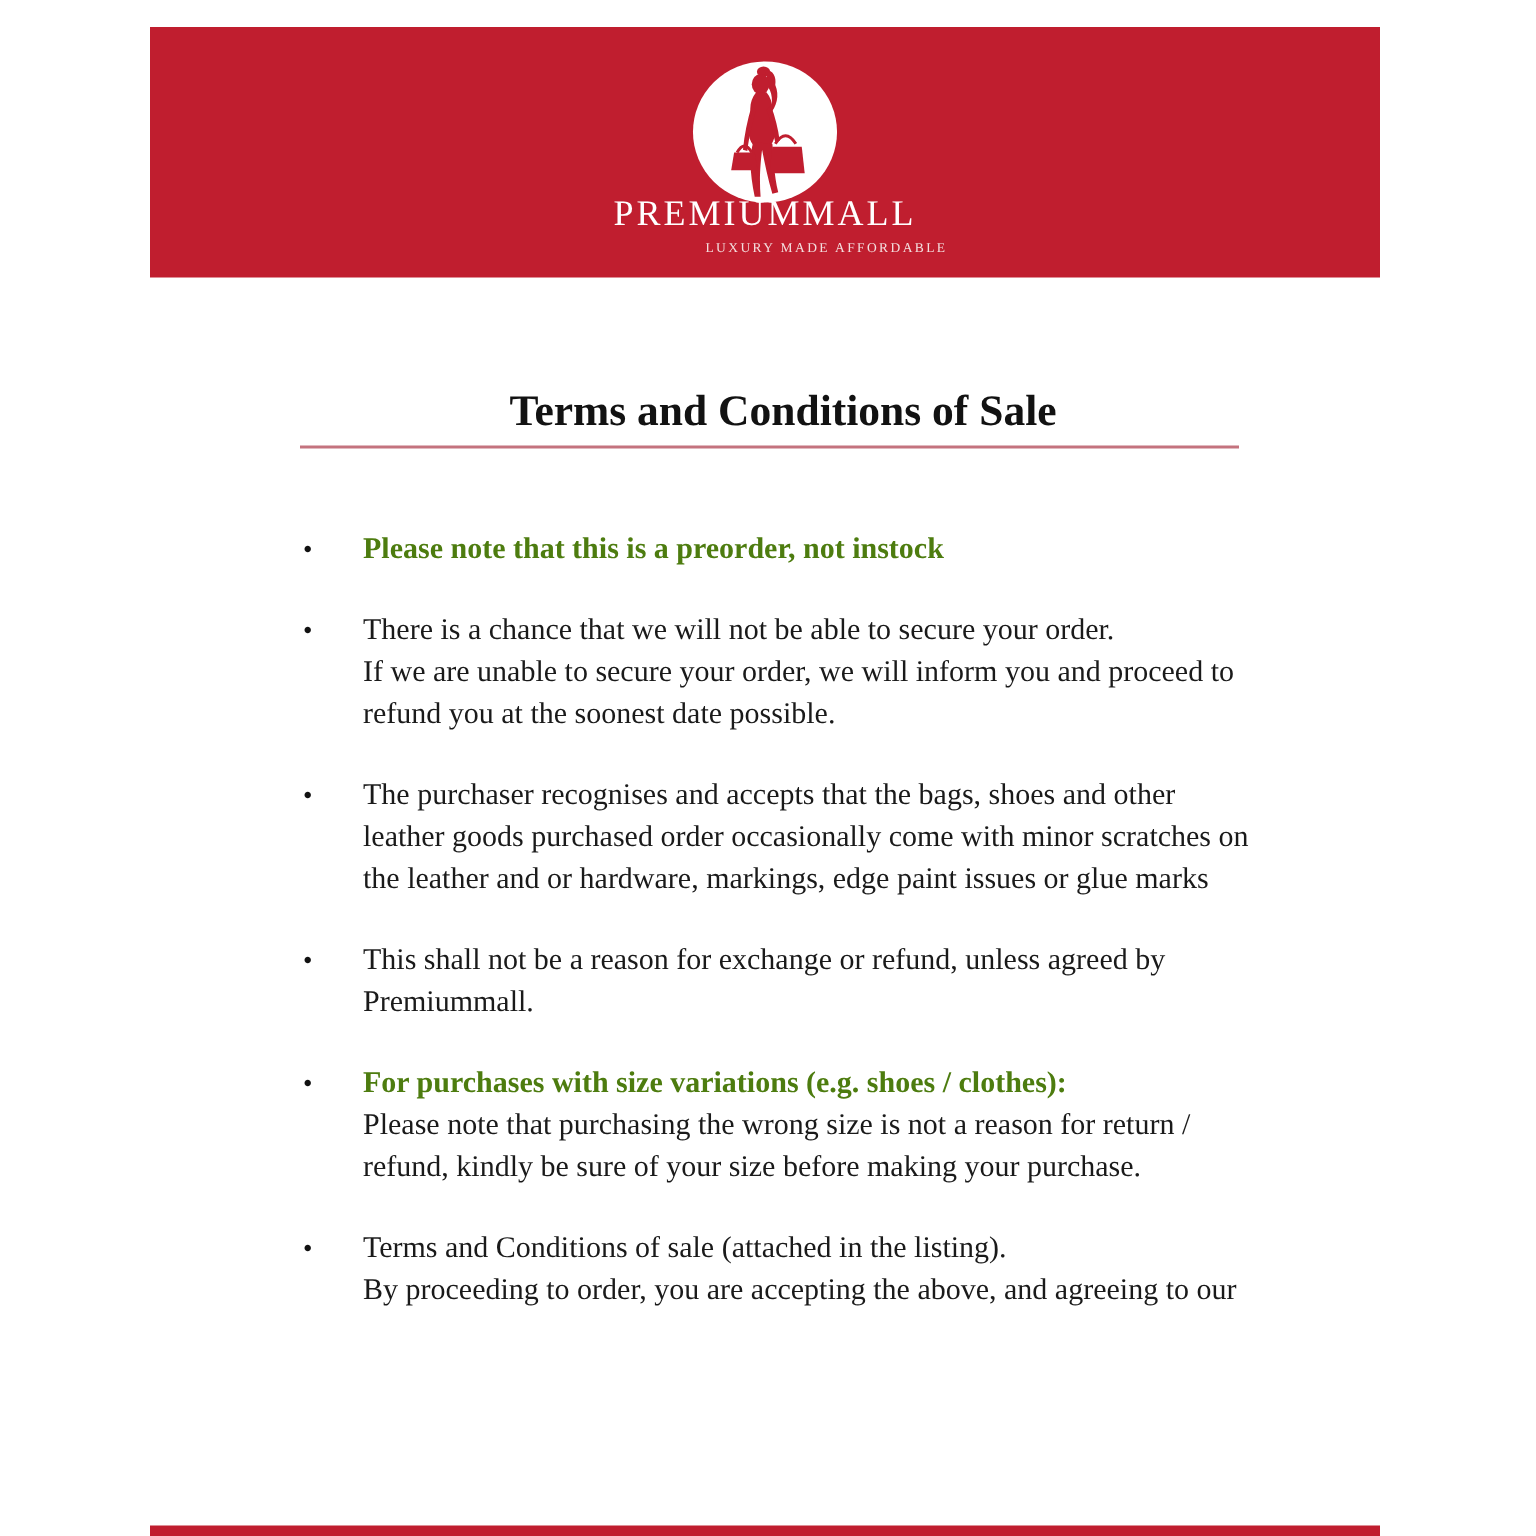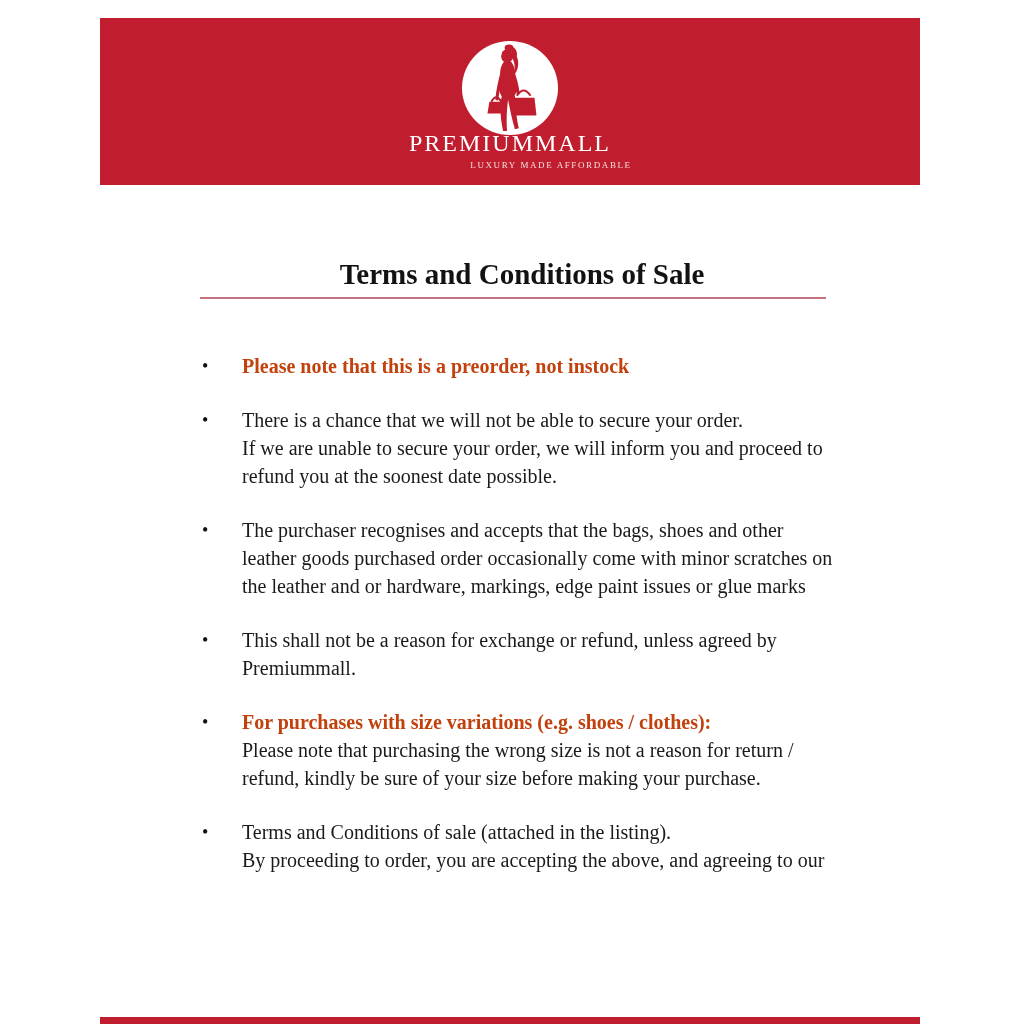--- a/index.html
+++ b/index.html
@@ -96,21 +96,21 @@
   .terms-list .bullet {
     position: absolute;
     left: 2px;
     top: 0;
     font-size: 18px;
     line-height: 28px;
     color: #111111;
   }
   .terms-list .line { white-space: nowrap; }
   .terms-list .line.em {
-    color: #c2410c;
+    color: #4d7c0f;
     font-weight: bold;
   }
 
   
   .footer-bar {
     position: absolute;
     left: 100px;
     top: 1017px;
     width: 820px;
     height: 7px;

